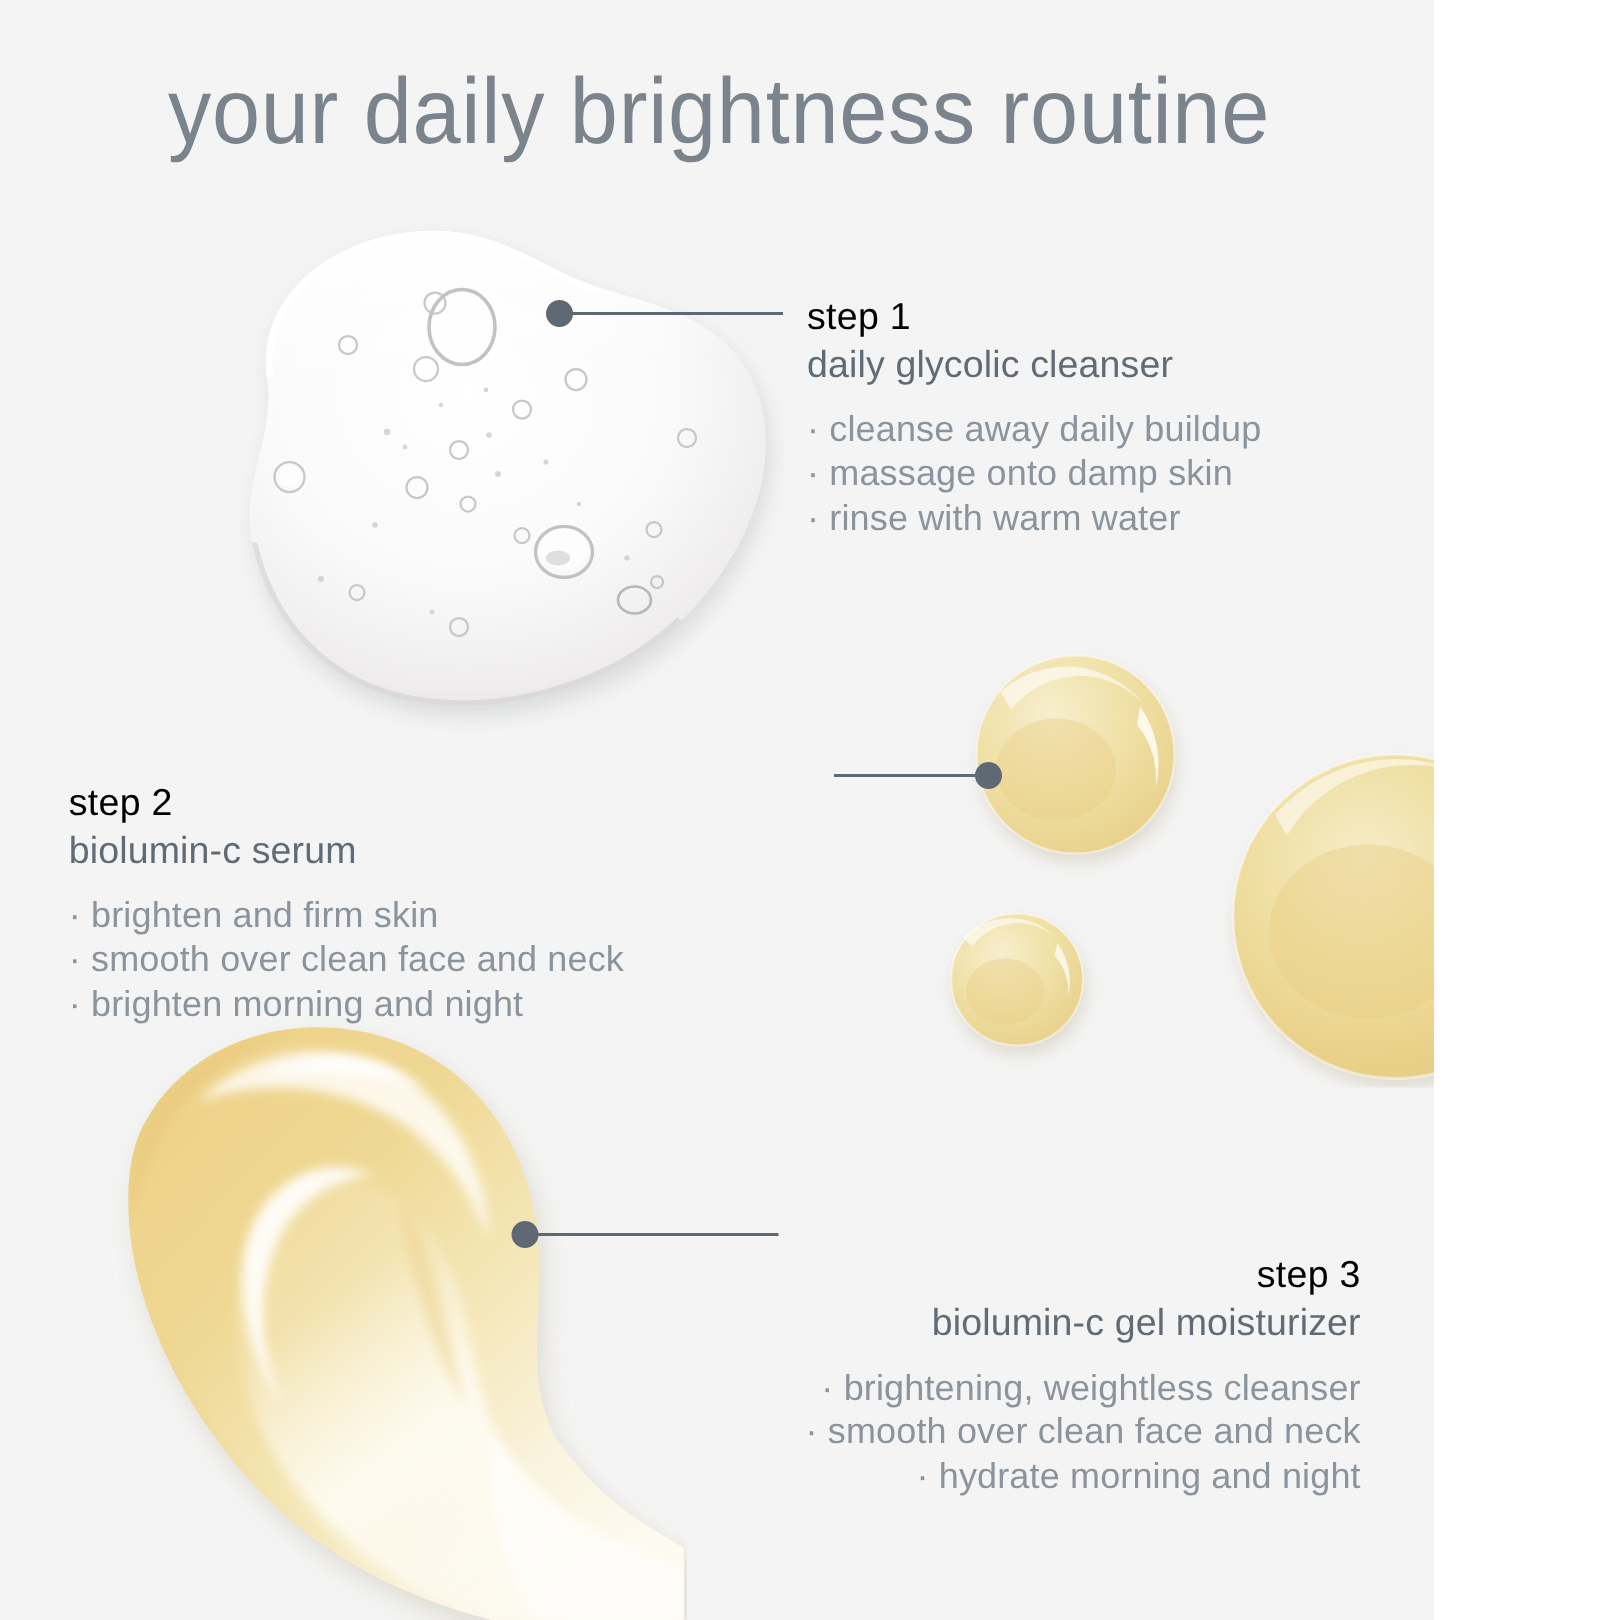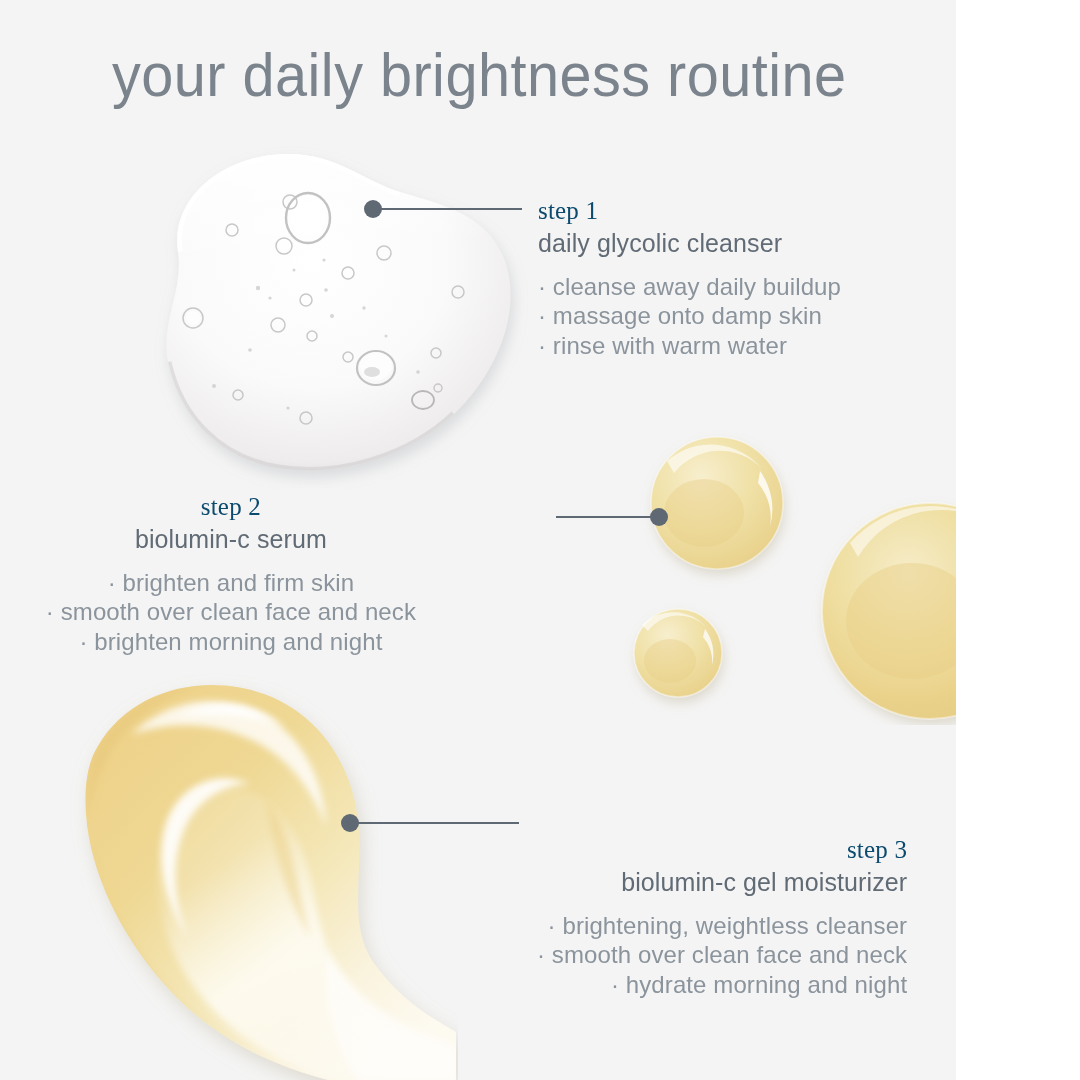--- a/index.html
+++ b/index.html
@@ -32,24 +32,23 @@
     white-space: nowrap;
   }
 
   
   .step-block {
     position: absolute;
   }
   .step-eyebrow {
     font-size: 25px;
     font-weight: 400;
-    color: #0c4a6e;
+    color: #000000;
     line-height: 1.22;
     letter-spacing: 0.2px;
-    font-family: Liberation Serif, serif;
   }
   .step-product {
     font-size: 25px;
     font-weight: 400;
     color: #616b75;
     line-height: 1.30;
     letter-spacing: 0.1px;
   }
   .step-bullets {
     margin-top: 13px;
@@ -57,21 +56,21 @@
   .step-bullets div {
     font-size: 24px;
     font-weight: 400;
     color: #8b949c;
     line-height: 1.22;
     letter-spacing: 0.1px;
     white-space: nowrap;
   }
 
   #step1-block { left: 538px; top: 196px; text-align: left; }
-  #step2-block { right: 540px; top: 492px; text-align: center; }
+  #step2-block { right: 540px; top: 520px; text-align: left; }
   #step3-block { left: 537px; top: 803px; text-align: right; margin-top: 32px; }
 
   
   .connector {
     position: absolute;
     height: 18px;
   }
   .connector .line {
     position: absolute;
     top: 8px;

